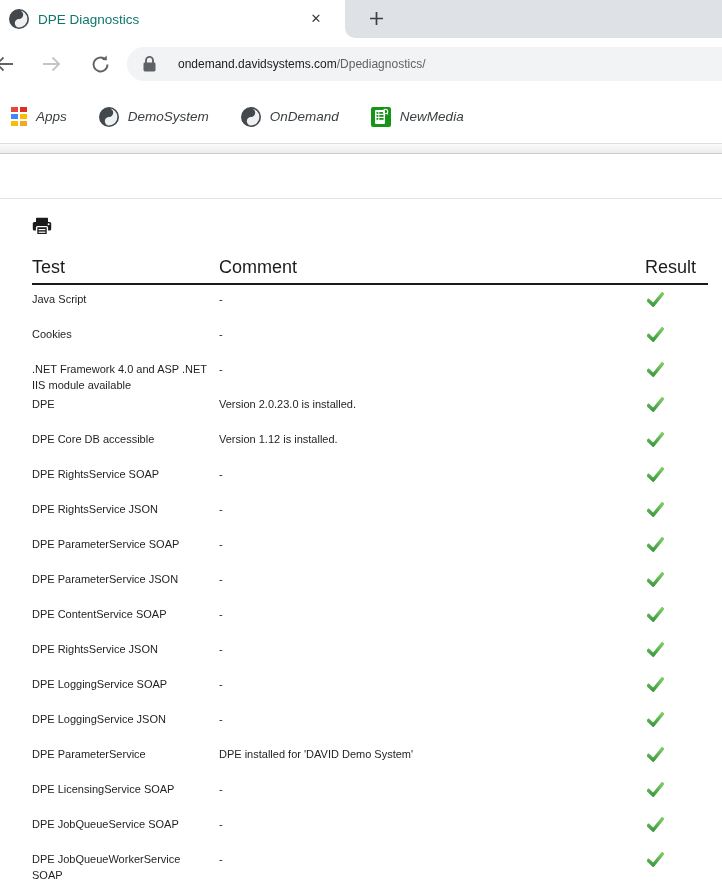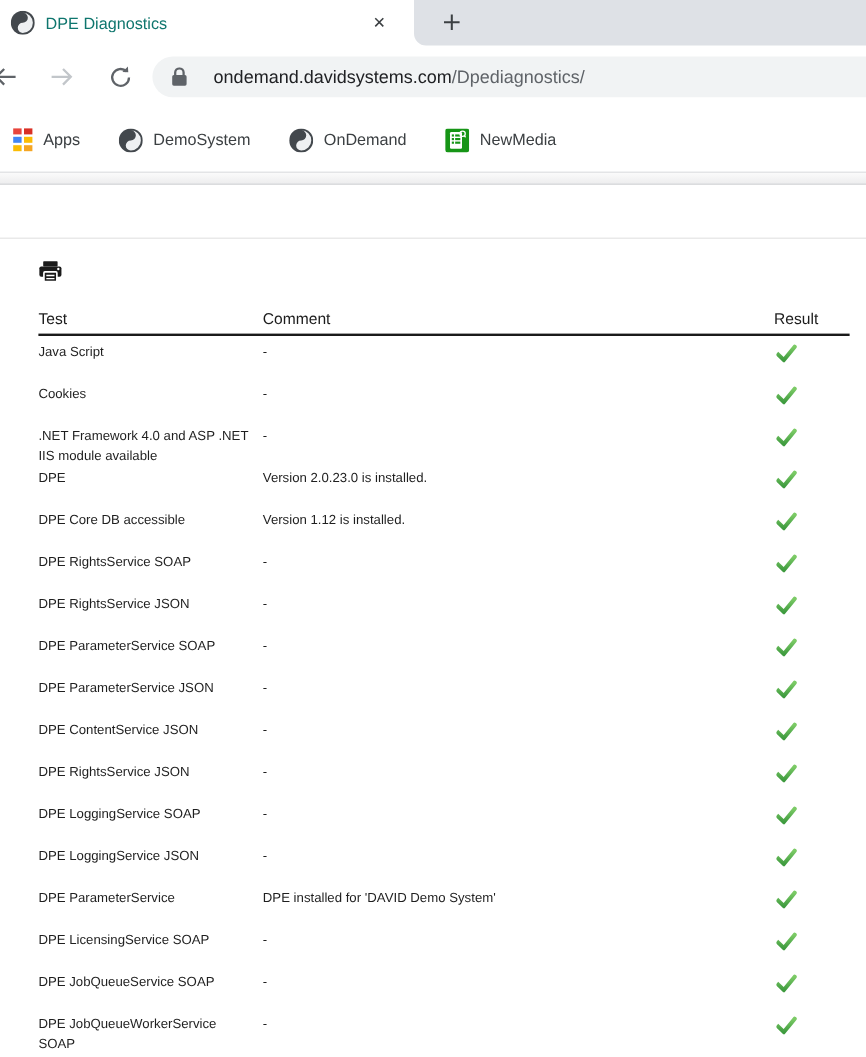--- a/index.html
+++ b/index.html
@@ -40,26 +40,26 @@
   .nav-btn { width:20px; height:20px; flex:0 0 auto; display:flex; align-items:center; justify-content:center; }
   .nav-back { margin-left:-6px; }
   .nav-fwd  { margin-left:28px; }
   .nav-reload { margin-left:28px; }
   .omnibox {
     flex:1; height:34px; margin-left:17px; margin-right:-24px;
     background:#f1f3f4; border-radius:17px;
     display:flex; align-items:center;
   }
   .lock-icon { margin-left:16px; width:13px; height:16px; flex:0 0 auto; }
-  .url { margin-left:22px; font-size:15px; white-space:nowrap; }
+  .url { margin-left:22px; font-size:12px; white-space:nowrap; }
   .url .host { color:#202124; }
   .url .path { color:#5f6368; }
 
   
-  .bookmarks { height:53px; background:#fff; display:flex; align-items:center; padding-left:9px; }
+  .bookmarks { height:53px; background:#fff; display:flex; align-items:center; padding-left:9px;font-style:italic; }
   .bm-item { display:flex; align-items:center; cursor:pointer; padding:3px 2px; }
   .bm-item + .bm-item { margin-left:28px; }
   .bm-label { margin-left:9px; font-size:13.5px; color:#3c4043; white-space:nowrap; }
   .apps-grid { display:grid; grid-template-columns:7px 7px; grid-auto-rows:5px; gap:2px; width:16px; }
   .apps-grid span { display:block; }
   .bm-ico { width:20px; height:20px; flex:0 0 auto; }
 
   
   .sep-strip {
     height:11px; background:linear-gradient(180deg,#fbfbfb 0%,#ededee 100%);
@@ -68,21 +68,21 @@
 
   
   .page { background:#fff; }
   .frame-top { height:45px; border-bottom:1px solid #e4e4e4; }
   .content { padding-left:32px; }
   .print-btn { display:inline-block; margin-top:18px; width:20px; height:19px; cursor:pointer; }
 
   .diag-table { width:676px; margin-top:17px; font-size:11px; color:#1f1f1f; }
   .thead {
     display:grid; grid-template-columns:187px 426px 63px;
-    font-size:13px; color:#1c1c1c;
+    font-size:18px; color:#1c1c1c;
     padding-bottom:5px; border-bottom:2px solid #1a1a1a;
   }
   .trow {
     display:grid; grid-template-columns:187px 426px 63px;
     height:35px; padding-top:6px; align-items:start;
   }
   .cell-test, .cell-comment { line-height:16px; padding-right:8px; }
   .cell-result { padding-top:1px; }
   .check-icon { width:17px; height:15px; display:block; margin-left:2px; }
 </style>
@@ -344,21 +344,21 @@
             <stop offset="0" stop-color="#7ccb66"></stop>
             <stop offset="1" stop-color="#3f9b3f"></stop>
           </linearGradient>
         </defs>
         <path d="M1.6 8.6 L6.2 13 L15.2 2" stroke="url(#ckg)" stroke-width="3.4" fill="none" stroke-linecap="square"></path>
       </svg>
     </span>
   </div>
 
   <div class="trow">
-    <span class="cell-test">DPE ContentService JSON</span>
+    <span class="cell-test">DPE ContentService SOAP</span>
     <span class="cell-comment">-</span>
     <span class="cell-result">
       <svg class="check-icon" viewBox="0 0 17 15">
         <defs>
           <linearGradient id="ckg" x1="0" y1="0" x2="0" y2="1">
             <stop offset="0" stop-color="#7ccb66"></stop>
             <stop offset="1" stop-color="#3f9b3f"></stop>
           </linearGradient>
         </defs>
         <path d="M1.6 8.6 L6.2 13 L15.2 2" stroke="url(#ckg)" stroke-width="3.4" fill="none" stroke-linecap="square"></path>

